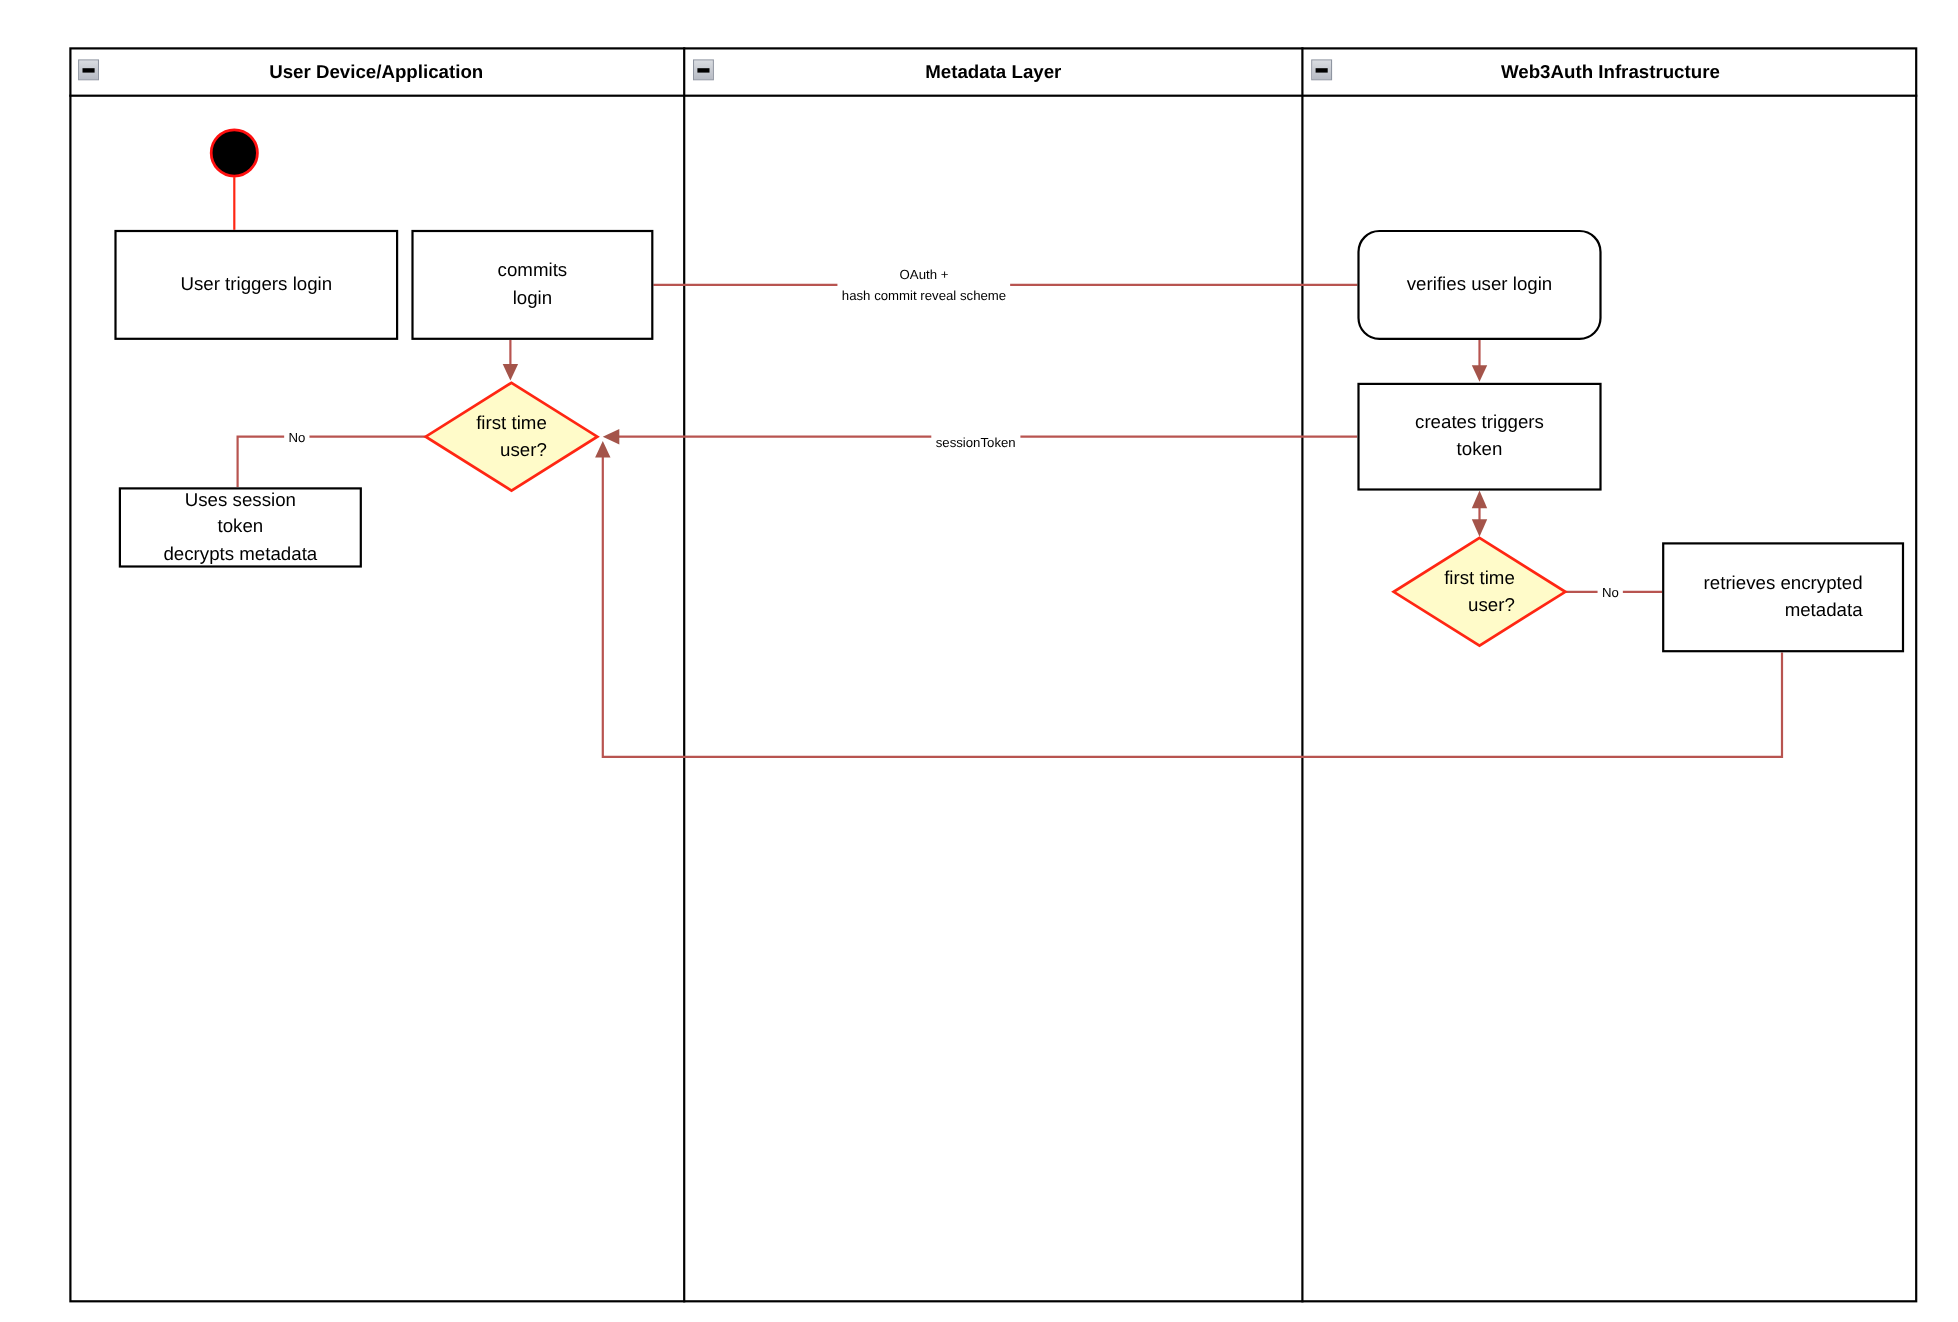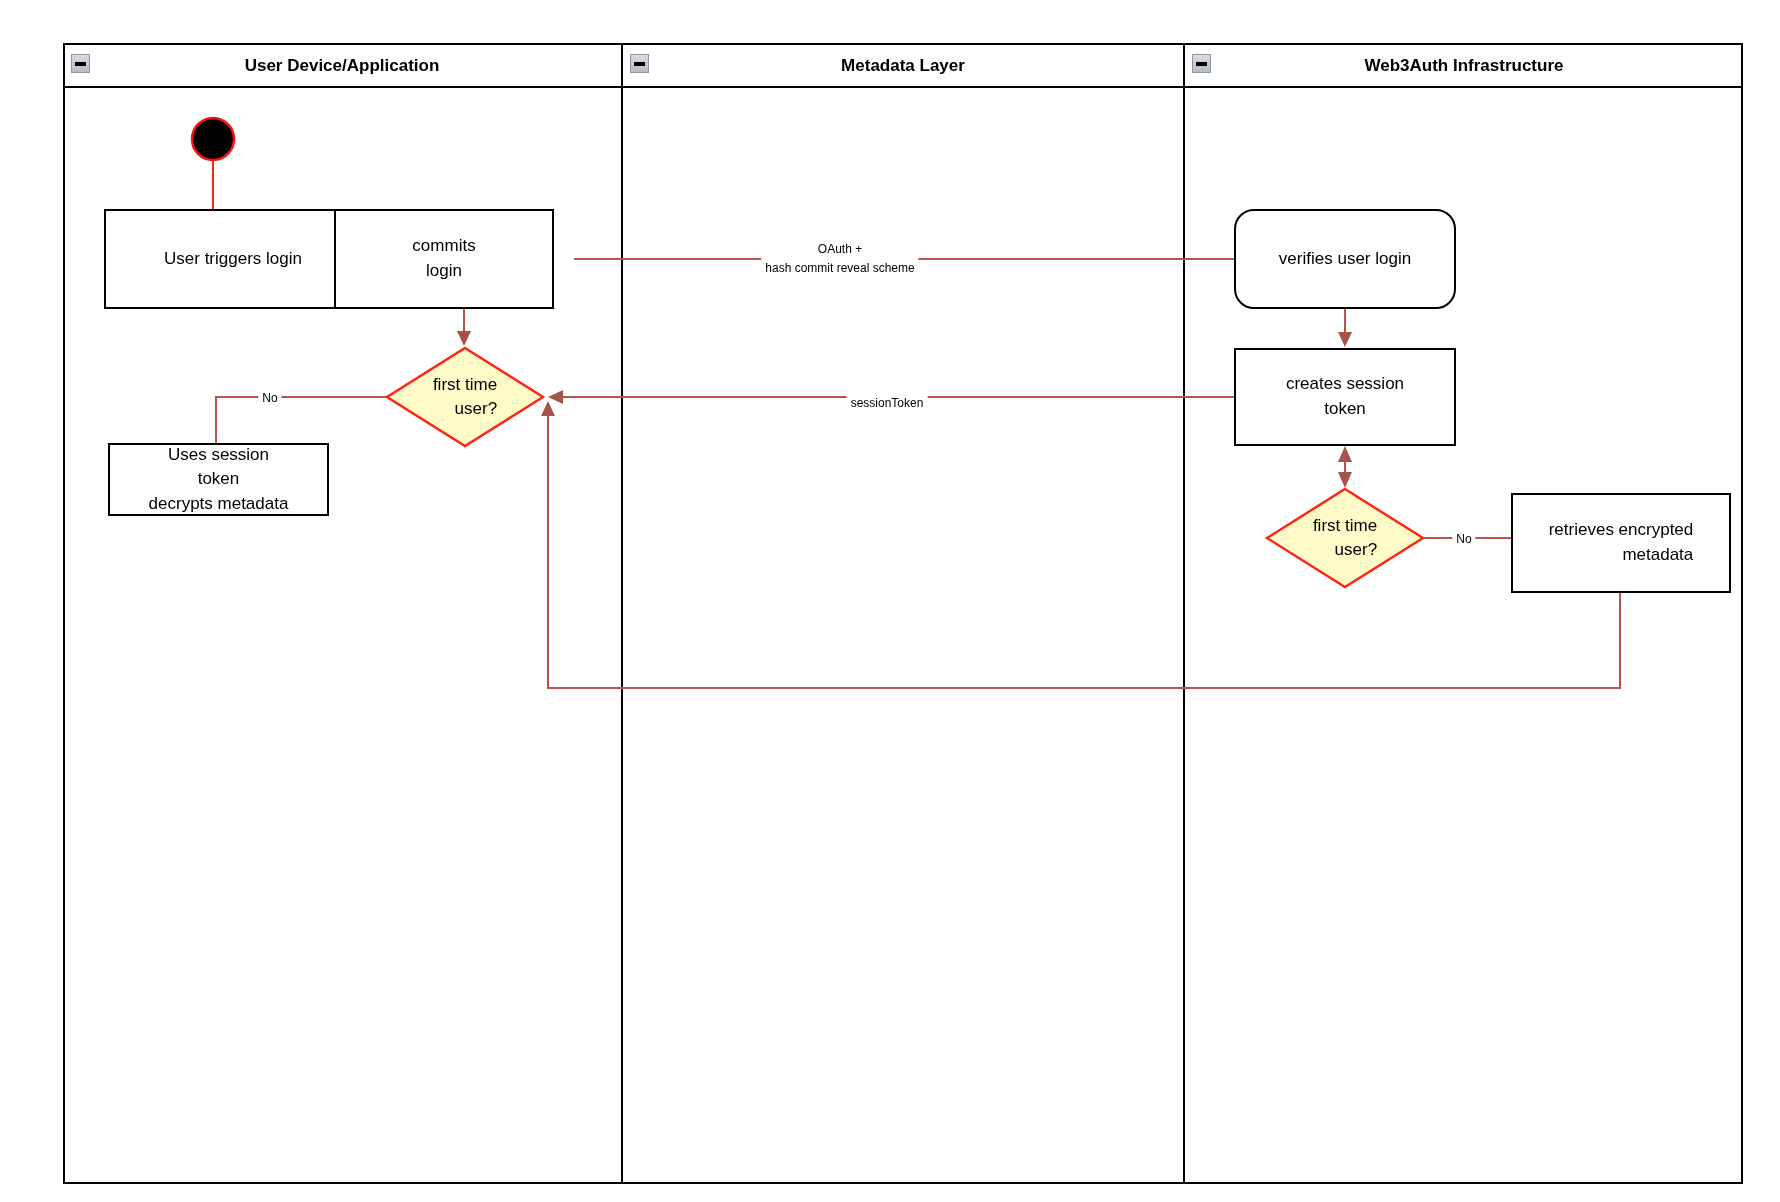--- a/index.html
+++ b/index.html
@@ -75,29 +75,29 @@
     <polyline points="1620,593 1620,688 548,688 548,404" fill="none" stroke="#B85450" stroke-width="2"></polyline>
     <polygon points="548,401 541,416 555,416" fill="#A4544A"></polygon>
 
     <polygon points="465,348 543,397 465,446 387,397" fill="#FFFBC9" stroke="#FF2613" stroke-width="2.5"></polygon>
     <polygon points="1345,489 1423,538 1345,587 1267,538" fill="#FFFBC9" stroke="#FF2613" stroke-width="2.5"></polygon>
   </svg>
 
   <div class="node" style="left:104px;top:209px;width:258px;height:100px;">
     <span class="lbl">User triggers login</span>
   </div>
-  <div class="node" style="left:334px;top:209px;width:220px;height:100px;justify-content:center;">
+  <div class="node" style="left:374px;top:209px;width:220px;height:100px;justify-content:center;">
     <span class="lbl">commits
 login</span>
   </div>
   <div class="node" style="left:1234px;top:209px;width:222px;height:100px;border-radius:20px;">
     <span class="lbl">verifies user login</span>
   </div>
   <div class="node" style="left:1234px;top:348px;width:222px;height:98px;">
-    <span class="lbl">creates session
+    <span class="lbl">creates triggers
 token</span>
   </div>
   <div class="node" style="left:108px;top:443px;width:221px;height:73px;">
     <span class="lbl">Uses session
 token
 decrypts metadata</span>
   </div>
   <div class="node" style="left:1511px;top:493px;width:220px;height:100px;text-align:right;">
     <span class="lbl">retrieves encrypted
 metadata</span>

